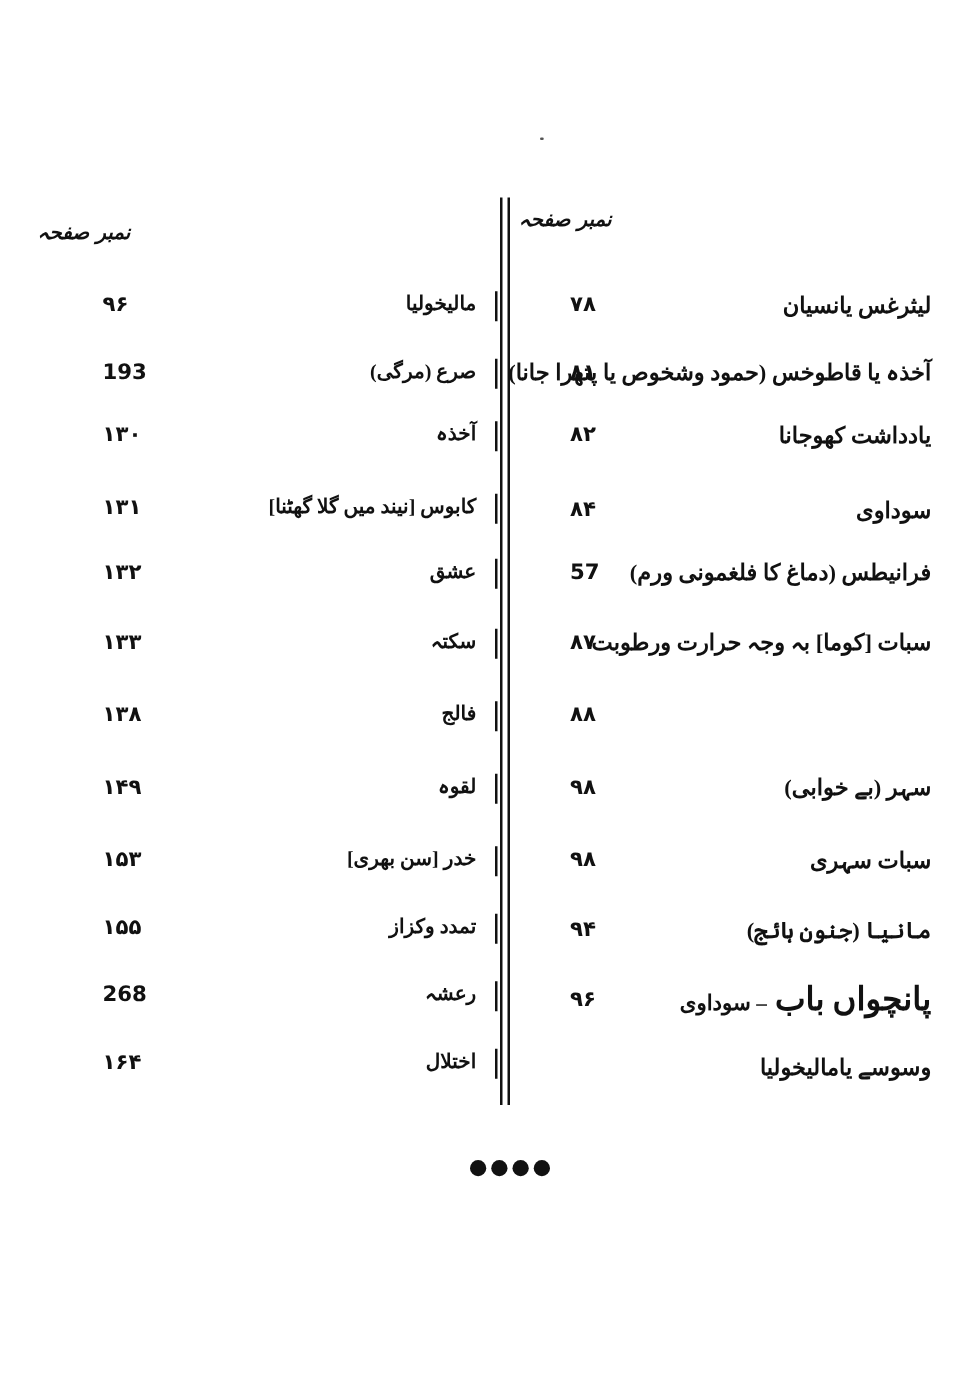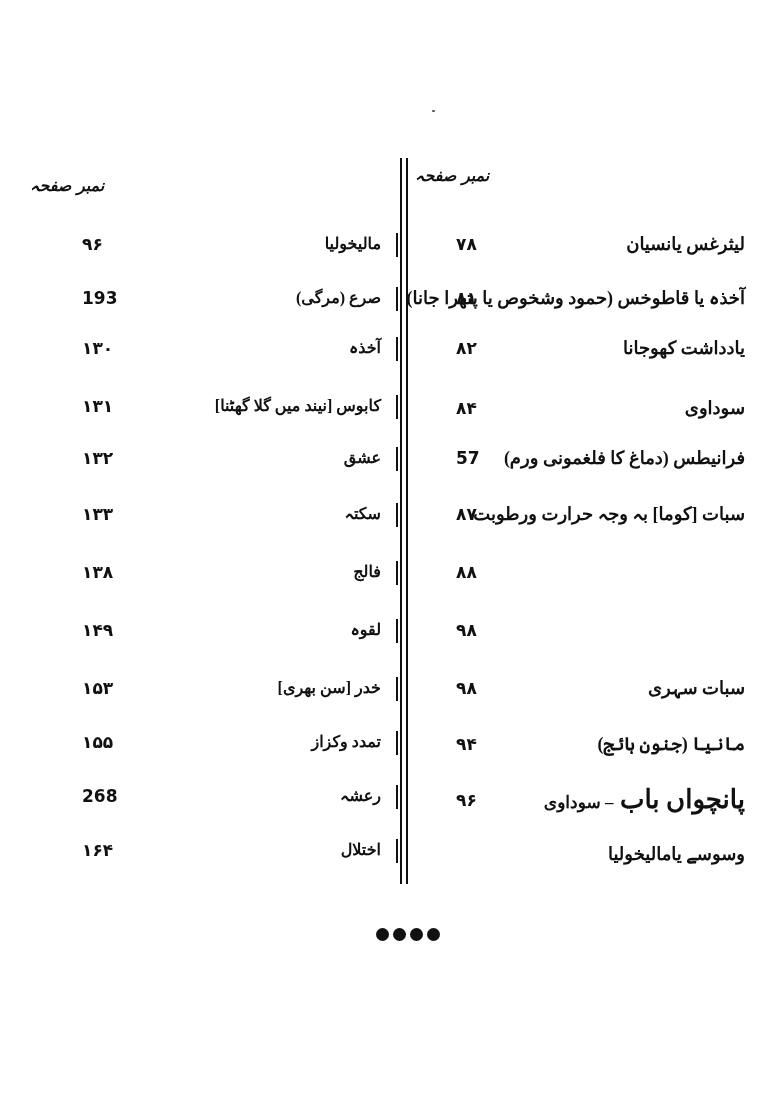--- a/index.html
+++ b/index.html
@@ -79,20 +79,21 @@
       <span class="num">57</span>
     </div>
     <div class="row" style="top:494px">
       <span class="entry">سبات [کوما] بہ وجہ حرارت ورطوبت</span>
       <span class="num">۸۷</span>
     </div>
     <div class="row" style="top:552px">
       <span class="num">۸۸</span>
     </div>
     <div class="row" style="top:610px">
+      <span class="entry">سہر (بے خوابی)</span>
       <span class="num">۹۸</span>
     </div>
     <div class="row" style="top:668px">
       <span class="entry">سبات سہری</span>
       <span class="num">۹۸</span>
     </div>
     <div class="row" style="top:724px">
       <span class="entry">مانیا (جنون ہائج)</span>
       <span class="num">۹۴</span>
     </div>

